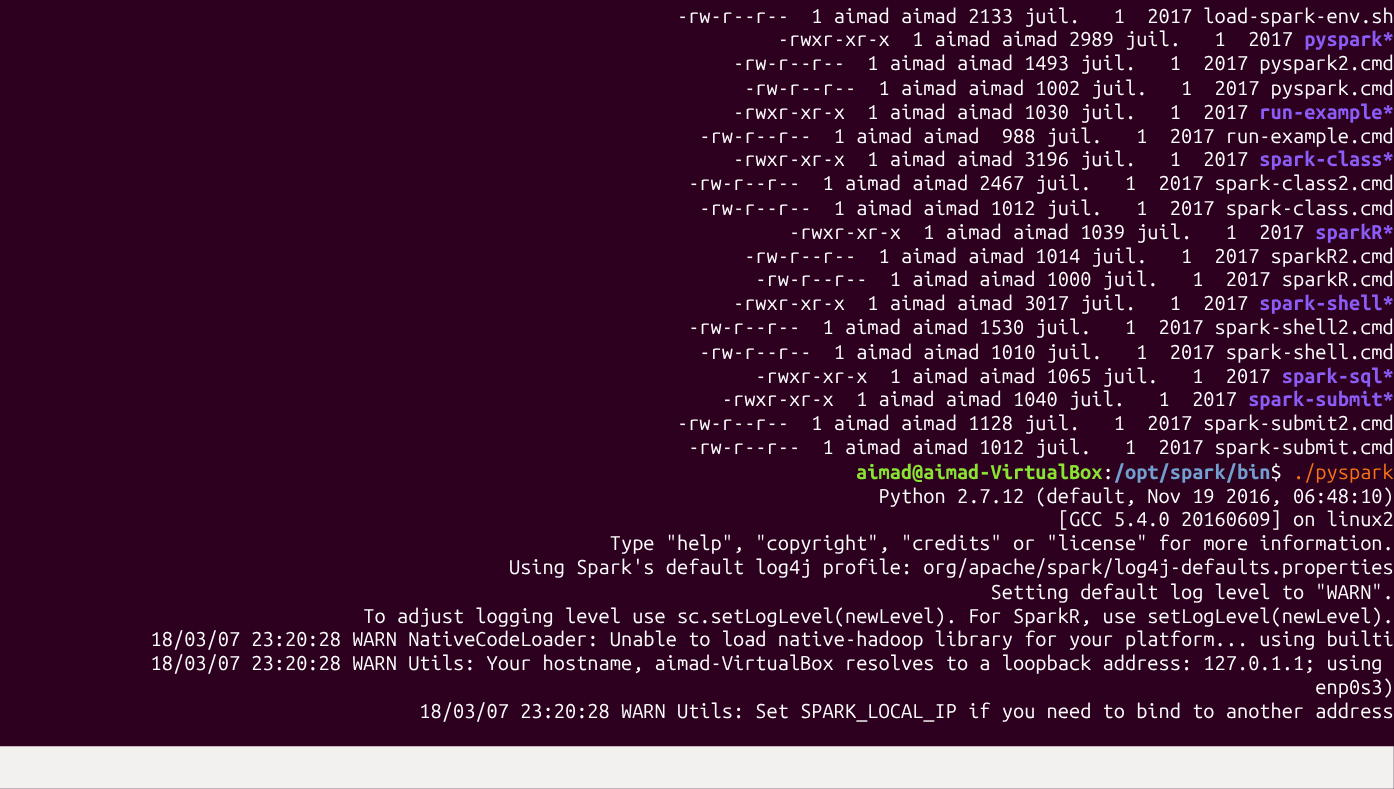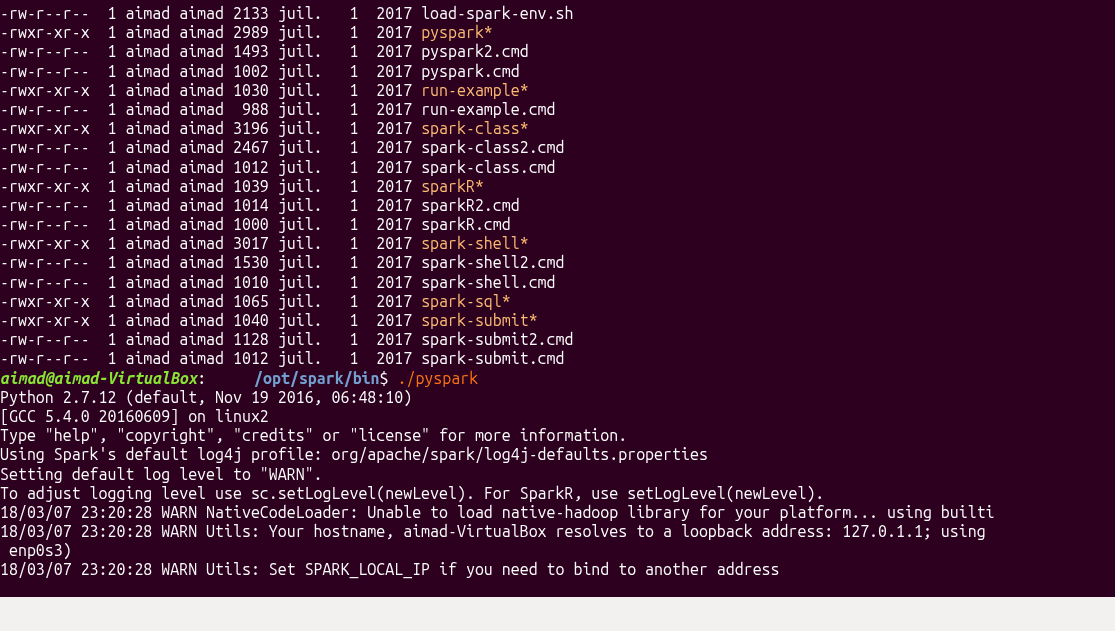--- a/index.html
+++ b/index.html
@@ -10,26 +10,27 @@
     font-size: 16px;
     line-height: 1.2;
     color: #ffffff;
     width: 1115px;
     height: 631px;
     overflow: hidden;
     box-sizing: border-box;
   }
   .term {
     white-space: pre;
+    text-align: right;
   }
   .line { display: block; }
   .perms { color: #ffffff; }
-  .green { color: #fdba74; font-weight: normal; }
-  .prompt-user { color: #8ae234; font-weight: bold; font-style: italic; }
-  .prompt-path { color: #729fcf; font-weight: bold; margin-left: 48px; }
+  .green { color: #8b5cf6; font-weight: bold; }
+  .prompt-user { color: #8ae234; font-weight: bold; }
+  .prompt-path { color: #729fcf; font-weight: bold; }
   .prompt-sep { color: #ffffff; }
   .cmd { color: #f97316; }
   .bottom-bar {
     position: fixed;
     bottom: 0;
     left: 0;
     right: 0;
     height: 34px;
     background: #f2f1f0;
   }

